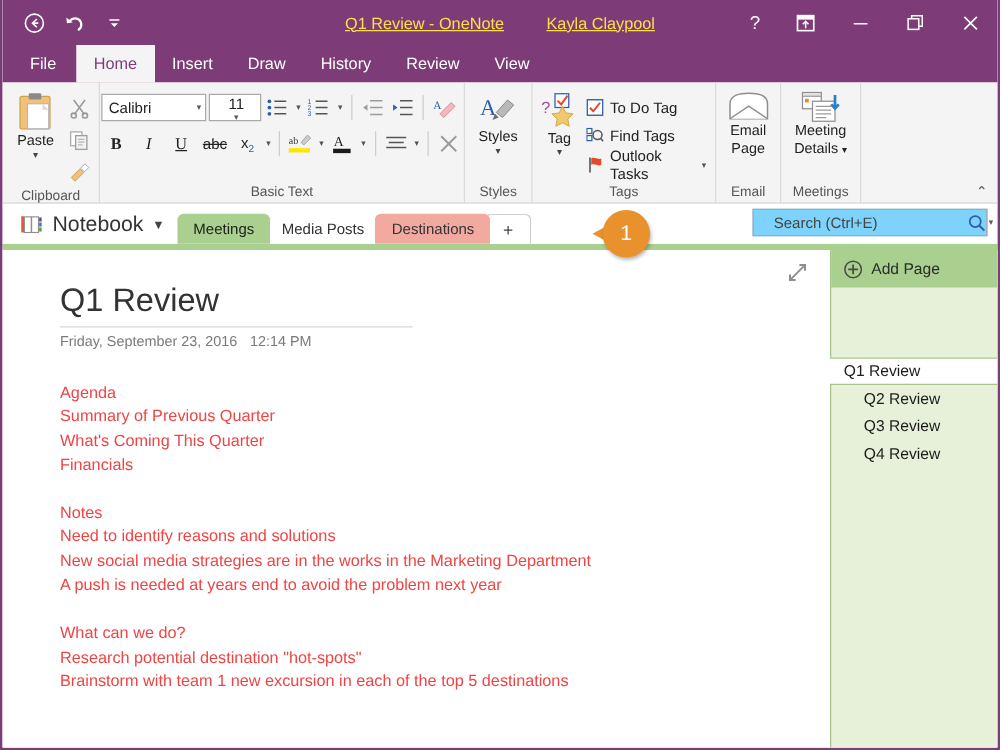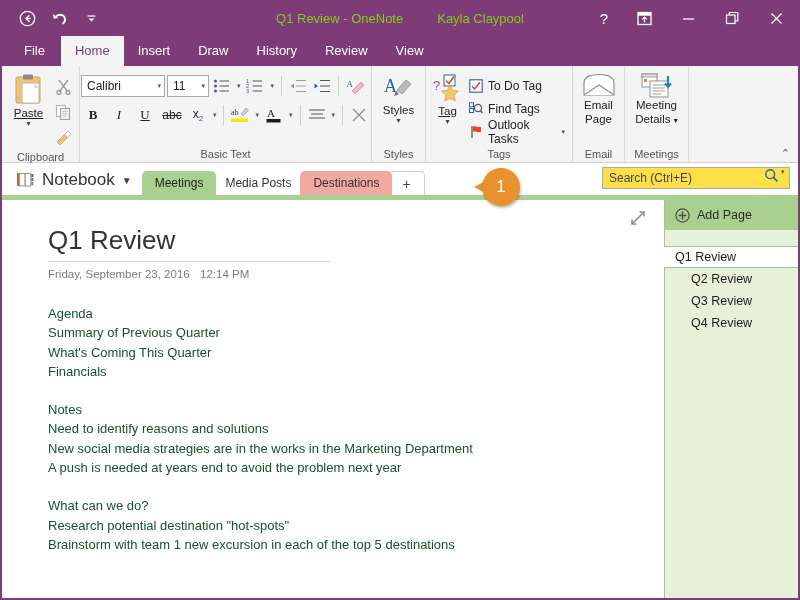--- a/index.html
+++ b/index.html
@@ -35,21 +35,21 @@
     color: #fff;
   }
   .tb-btn svg { display: block; }
   .tb-center {
     position: absolute; left: 0; right: 0;
     display: flex; align-items: center; justify-content: center;
     gap: 34px;
     pointer-events: none;
     font-size: 13px;
   }
-  .tb-title, .tb-user { color: #84cc16; white-space: nowrap; }
+  .tb-title, .tb-user { color: #fde047; white-space: nowrap; text-decoration: underline; }
   .tb-right {
     margin-left: auto; display: flex; align-items: center;
     height: 36px; position: relative; z-index: 3;
   }
   .tb-right .tb-btn { width: 44px; height: 36px; }
   .tb-right .tb-btn.help { width: 36px; }
 
   
   .ribbon-tabs {
     height: 30px;
@@ -91,35 +91,35 @@
   .rgroup-body { flex: 1; display: flex; align-items: flex-start; padding: 4px 5px 0 5px; }
   .rgroup-label {
     font-size: 11px; color: #555; text-align: center;
     width: 100%; height: 17px; line-height: 17px;
   }
 
   
   .g-clipboard { width: 78px; }
   .clip-inner { display: flex; align-items: flex-start; gap: 2px; padding-top: 2px; }
   .paste-btn { width: 44px; text-align: center; }
-  .paste-lbl { font-size: 11.5px; color: #222; line-height: 13px; margin-top: 1px; text-decoration: underline; }
+  .paste-lbl { font-size: 11.5px; color: #222; line-height: 13px; margin-top: 1px; }
   .paste-caret { font-size: 8px; color: #444; line-height: 8px; }
   .clip-mini { display: flex; flex-direction: column; gap: 4px; padding-top: 3px; }
 
   
   .g-basictext { width: 292px; }
   .bt-rows { display: flex; flex-direction: column; gap: 3px; padding-top: 3px; width: 100%; }
   .bt-row { display: flex; align-items: center; gap: 2px; height: 26px; }
   .fontbox, .sizebox {
     height: 22px; background: #fff; border: 1px solid #a9a9a9;
     display: flex; align-items: center; justify-content: space-between;
     padding: 0 3px 0 5px; font-size: 12px; color: #222;
   }
   .fontbox { width: 84px; }
-  .sizebox { width: 42px; }
+  .sizebox { width: 42px; flex-direction: column; }
   .cbcaret { font-size: 7px; color: #555; }
   .ico {
     height: 22px; min-width: 22px;
     display: flex; align-items: center; justify-content: center;
   }
   .ico.sm { min-width: 14px; }
   .sep { width: 1px; height: 20px; background: #cfcdcb; margin: 0 3px; }
   .caret8 { font-size: 7px; color: #555; padding: 0 2px; }
   .btn-b { font-weight: bold; font-size: 13px; color: #222; font-family: "Liberation Serif", serif;}
   .btn-i { font-style: italic; font-size: 13px; color: #222; font-family: "Liberation Serif", serif;}
@@ -180,22 +180,22 @@
   .tab.t2 { background: #edа3cb; z-index: 3; }
   .tab.t3 { background: #f2a9a0; z-index: 2; }
   .tab.add {
     background: #fff; border: 1px solid #d0cece; border-bottom: none;
     padding: 0 13px; z-index: 1; color: #444; font-size: 14px;
   }
   .greenrule { height: 5px; background: #a9d08e; }
   .searchwrap {
     position: absolute; right: 8px; top: 4px;
     width: 188px; height: 22px;
-    background: #fde047; border: 1px solid #a9a9a9;
-    display: flex; padding: 0 4px 0 6px;
+    background: #7dd3fc; border: 1px solid #a9a9a9;
+    display: flex; align-items: center; padding: 0 4px 0 16px;
   }
   .searchwrap input {
     flex: 1; border: none; outline: none;
     font-size: 12px; color: #333;
     font-family: "Liberation Sans", sans-serif;
     background: transparent;
   }
   .searchwrap input::placeholder { color: #444; }
 
   
@@ -237,29 +237,29 @@
     font-size: 26px; color: #333; font-weight: normal;
     line-height: 32px;
   }
   .title-rule {
     width: 282px; height: 1px; background: #d8d8d8;
     margin: 5px 0 6px 0;
   }
   .page-meta { display: flex; font-size: 11.5px; color: #7a7a7a; }
   .page-date { width: 152px; }
   .body-block { margin-top: 24px; }
-  .body-line { font-size: 13px; color: #14532d; line-height: 19.3px; white-space: pre; }
+  .body-line { font-size: 13px; color: #ef4444; line-height: 19.3px; white-space: pre; }
   .blk-gap { height: 19px; }
 
   
   .pages {
     width: 134px;
     background: #e7f1da;
     border-left: 1px solid #a9c48a;
-    display: flex; flex-direction: column;
+    display: flex; flex-direction: column; gap: 40px;
   }
   .addpage {
     height: 30px; background: #a9d08e;
     display: flex; align-items: center; gap: 7px;
     padding-left: 10px;
     font-size: 12.5px; color: #2c2c2c;
   }
   .pagelist { padding-top: 16px; }
   .pageitem {
     height: 22px;

